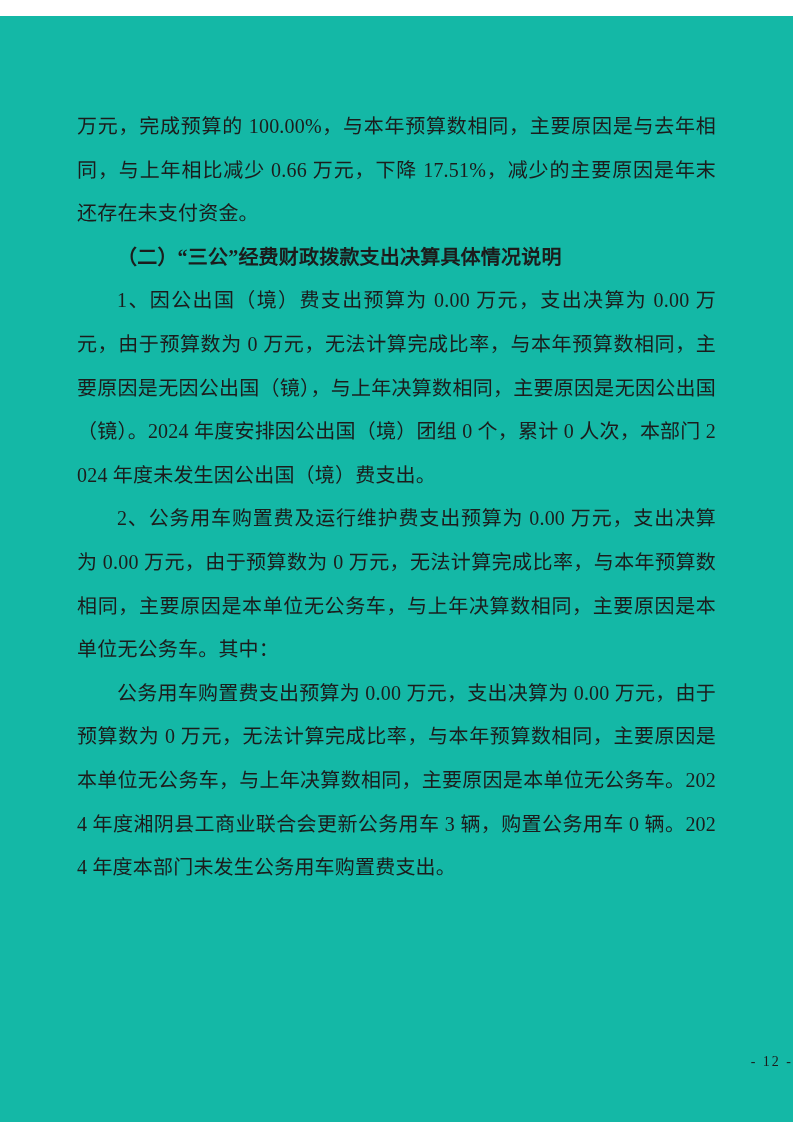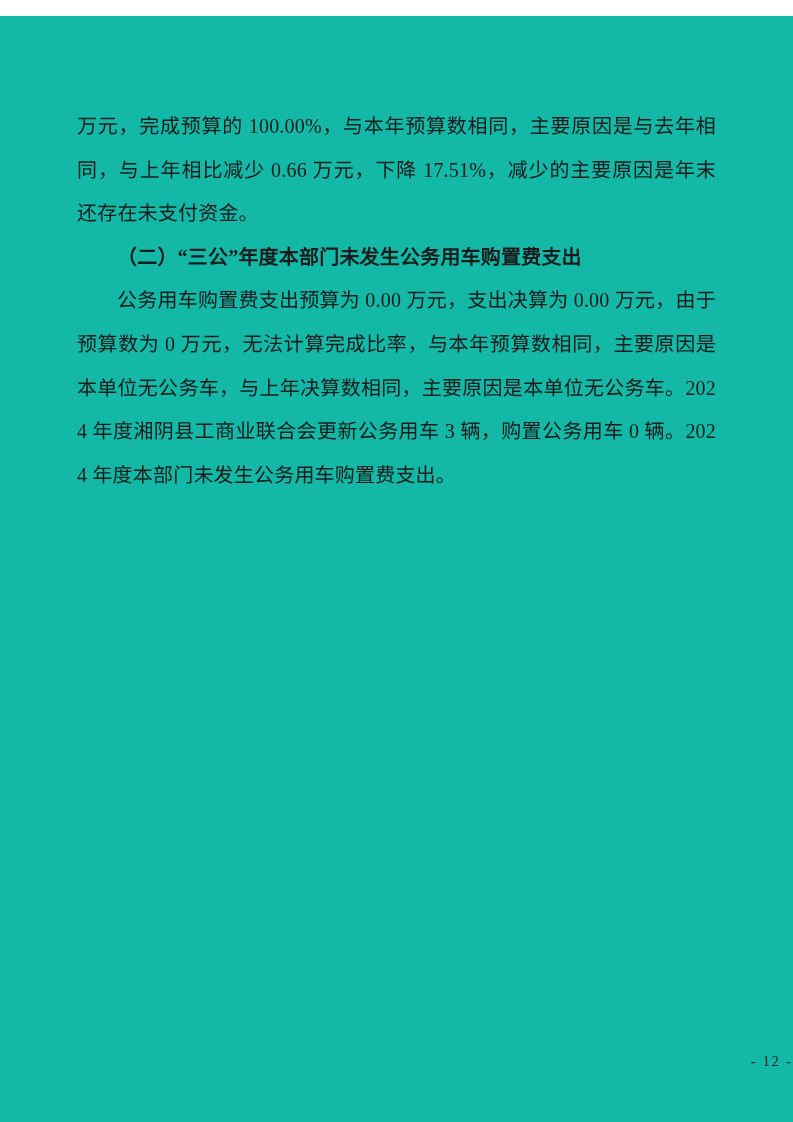--- a/index.html
+++ b/index.html
@@ -50,18 +50,20 @@
     color: #1c1c1c;
     letter-spacing: 2px;
   }
 </style>
 </head>
 <body>
 
 <div class="page">
   <div class="content">
       <p class="para continuation">万元，完成预算的 100.00%，与本年预算数相同，主要原因是与去年相同，与上年相比减少 0.66 万元，下降 17.51%，减少的主要原因是年末还存在未支付资金。</p>
-      <p class="para heading">（二）“三公”年度本部门未发生公务用车购置费支出</p>
+      <p class="para heading">（二）“三公”经费财政拨款支出决算具体情况说明</p>
+      <p class="para body">1、因公出国（境）费支出预算为 0.00 万元，支出决算为 0.00 万元，由于预算数为 0 万元，无法计算完成比率，与本年预算数相同，主要原因是无因公出国（镜），与上年决算数相同，主要原因是无因公出国（镜）。2024 年度安排因公出国（境）团组 0 个，累计 0 人次，本部门 2024 年度未发生因公出国（境）费支出。</p>
+      <p class="para body">2、公务用车购置费及运行维护费支出预算为 0.00 万元，支出决算为 0.00 万元，由于预算数为 0 万元，无法计算完成比率，与本年预算数相同，主要原因是本单位无公务车，与上年决算数相同，主要原因是本单位无公务车。其中：</p>
       <p class="para body">公务用车购置费支出预算为 0.00 万元，支出决算为 0.00 万元，由于预算数为 0 万元，无法计算完成比率，与本年预算数相同，主要原因是本单位无公务车，与上年决算数相同，主要原因是本单位无公务车。2024 年度湘阴县工商业联合会更新公务用车 3 辆，购置公务用车 0 辆。2024 年度本部门未发生公务用车购置费支出。</p>
     </div>
 
   <div class="footer">- 12 -</div>
 </div>
 
 </body></html>

